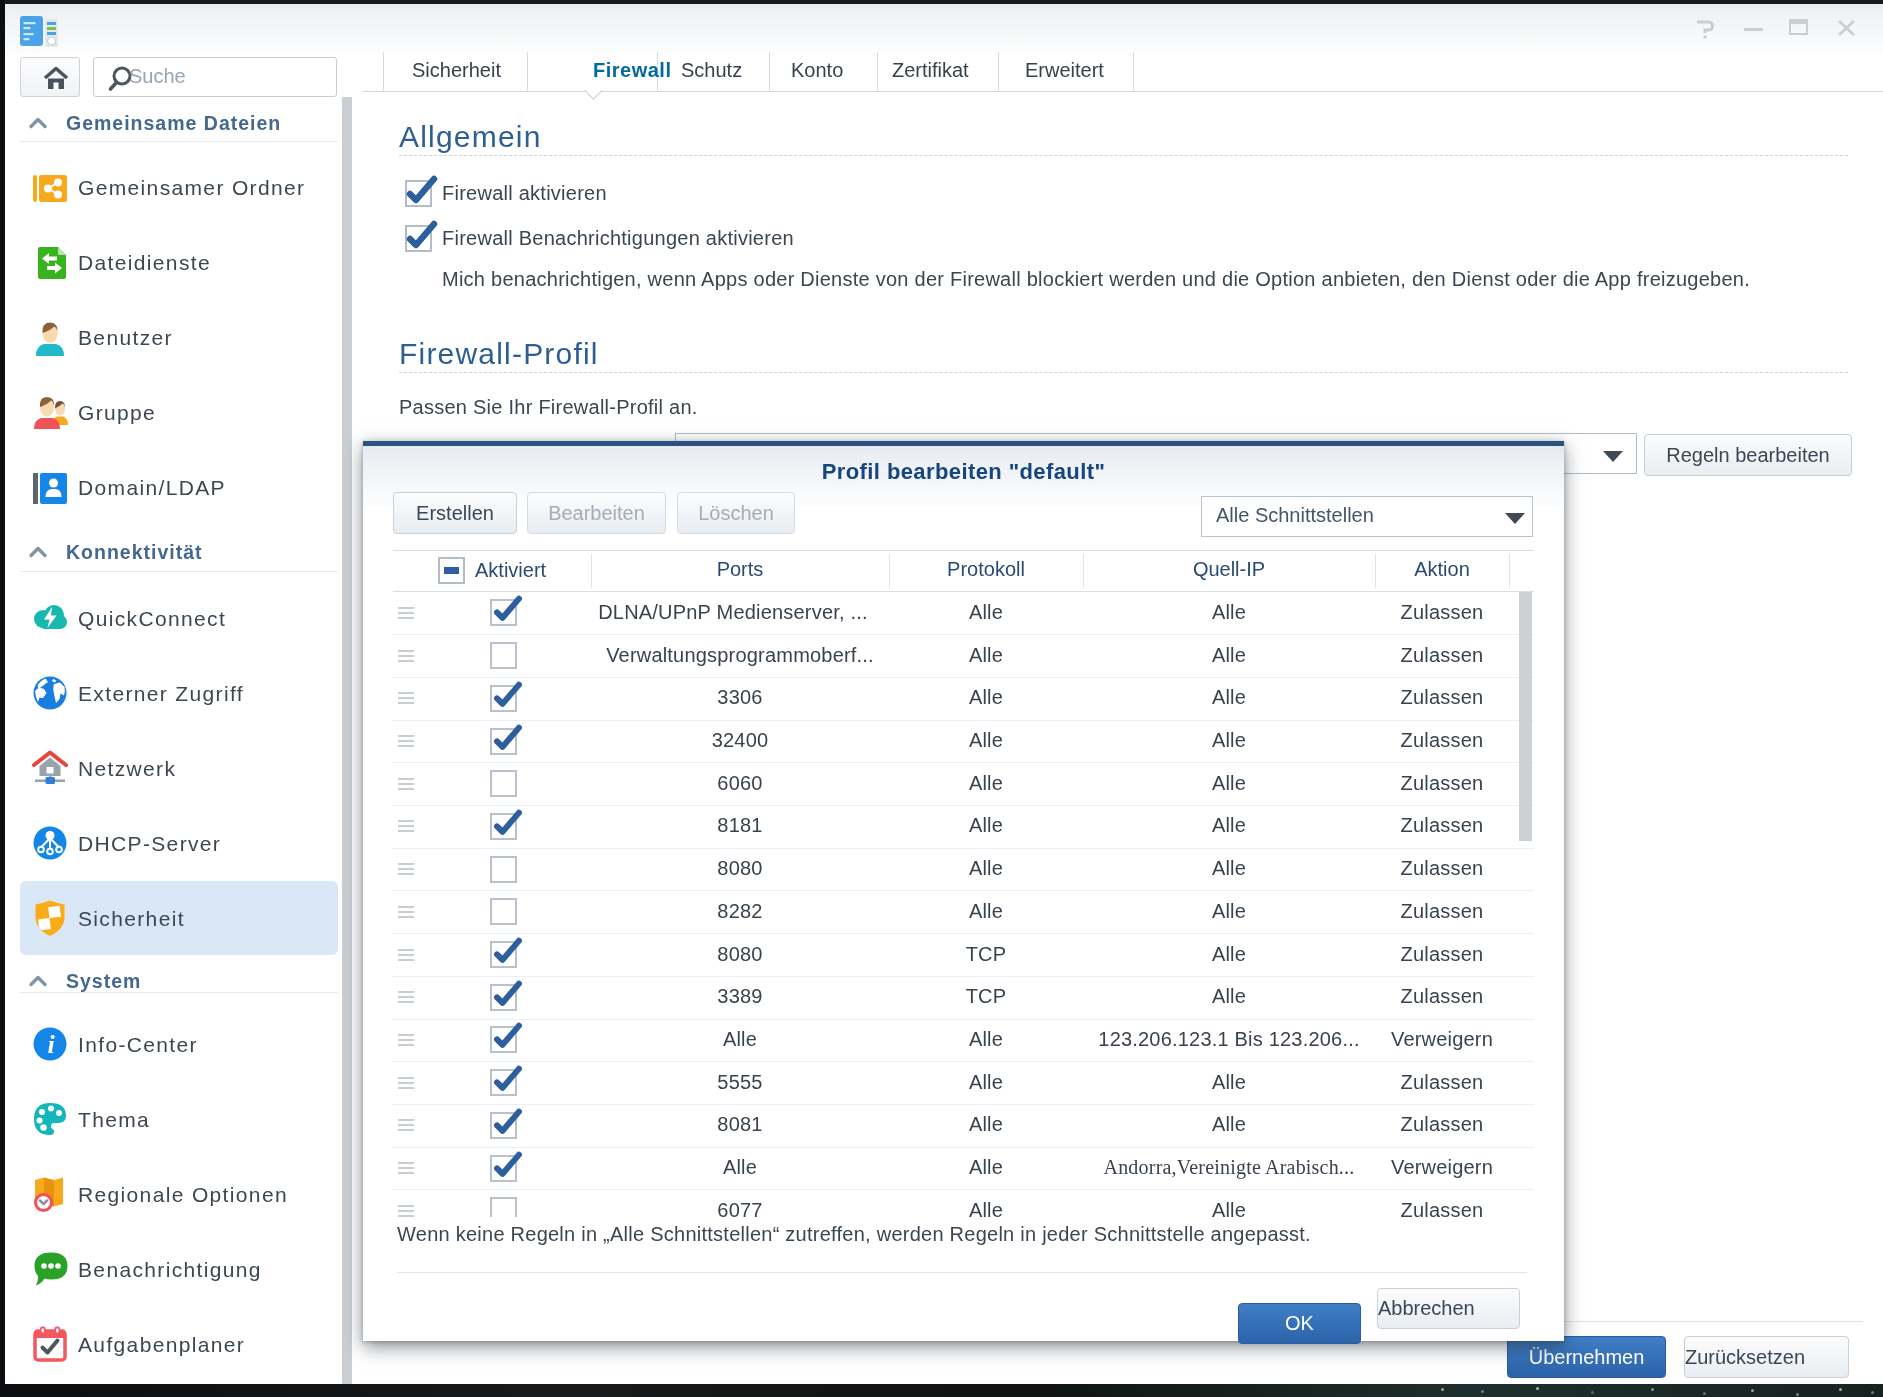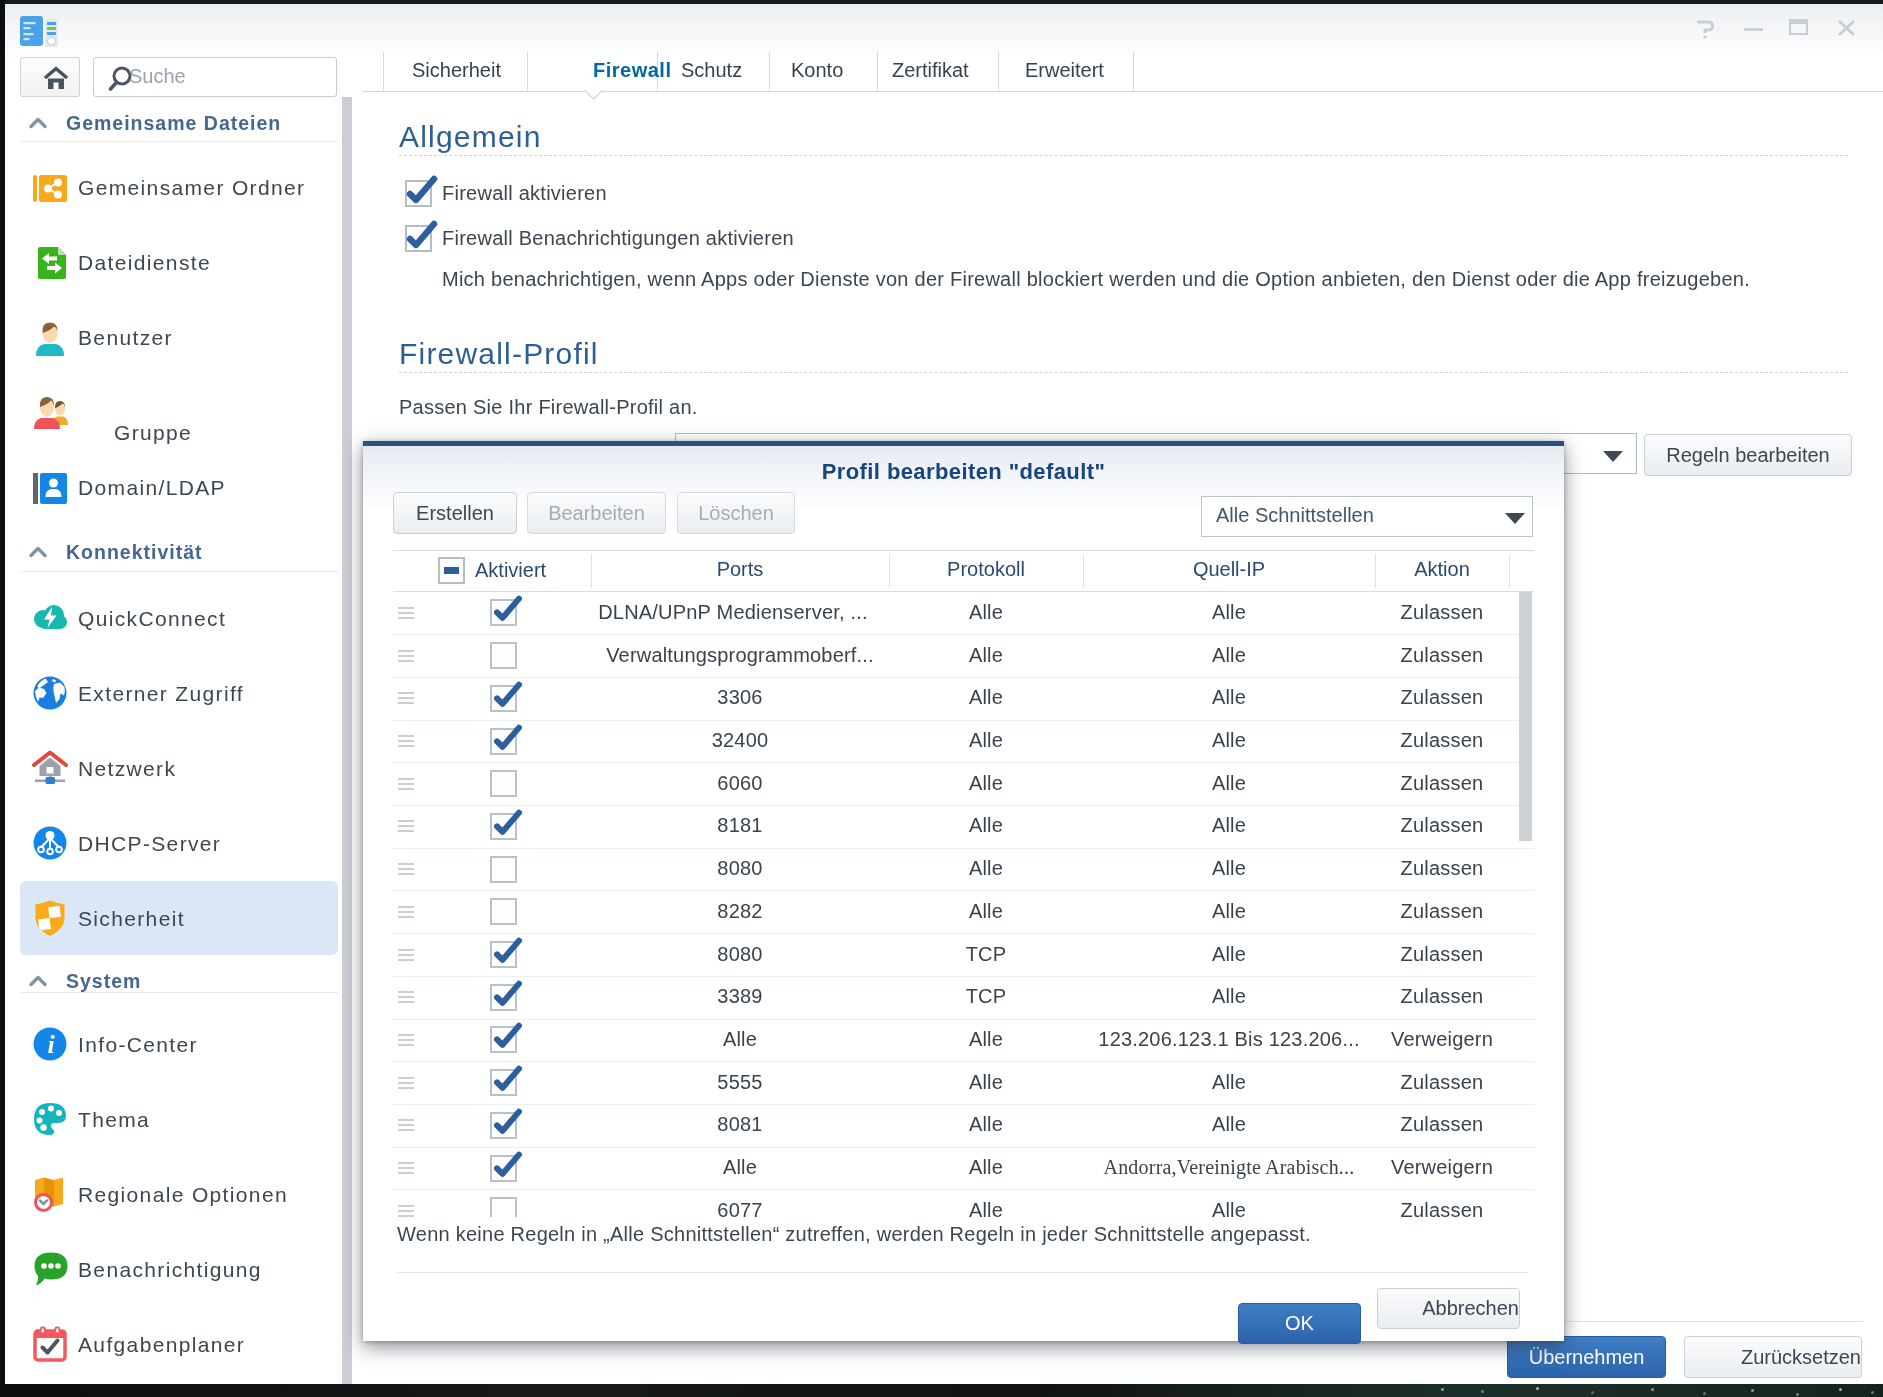--- a/index.html
+++ b/index.html
@@ -33,21 +33,21 @@
 .notch { position:absolute; left:225px; top:29px; width:13px; height:13px; background:#fff; border-right:1px solid #c8cdd1; border-bottom:1px solid #c8cdd1; transform:rotate(45deg); }
 .h2 { position:absolute; left:37px; font-size:30px; color:#2d5f93; letter-spacing:1.2px; }
 .dash { position:absolute; left:37px; width:1449px; border-top:1px dashed #c9d4dd; }
 .cb { position:absolute; width:27px; height:27px; background:#fff; border:2px solid #b3bdc7; }
 .txt { position:absolute; color:#3c4650; letter-spacing:0.25px; }
 .combobox { position:absolute; left:313px; top:378px; width:962px; height:41px; background:#fff; border:1px solid #aebdca; }
 .regeln-btn { position:absolute; left:1282px; top:379px; width:208px; height:42px; border:1px solid #c6cdd4; border-radius:4px;
   background:linear-gradient(180deg,#fbfcfd,#e9edf1); text-align:center; line-height:40px; color:#3a4754; }
 .foot-line { position:absolute; left:0px; top:1266px; width:1501px; height:1px; background:#e2e2e2; }
 .btn-blue { position:absolute; border:1px solid #2a5d9d; border-radius:4px; background:linear-gradient(180deg,#3f7ec6,#2c63aa); color:#fff; text-align:center; }
-.btn-light { position:absolute; border:1px solid #c9d0d7; border-radius:4px; background:linear-gradient(180deg,#fbfcfd,#e9edf1); color:#3a4754; text-align:right; }
+.btn-light { position:absolute; border:1px solid #c9d0d7; border-radius:4px; background:linear-gradient(180deg,#fbfcfd,#e9edf1); color:#3a4754; text-align:left; }
 
 
 .dialog { position:absolute; left:363px; top:441px; width:1201px; height:900px; background:#fff; z-index:20;
   box-shadow:0 6px 18px rgba(40,50,60,0.55), 0 1px 4px rgba(40,50,60,0.3); }
 .dlg-top { position:absolute; left:0; top:0; width:100%; height:5px; background:#29527f; }
 .dlg-head { position:absolute; left:0; top:5px; width:100%; height:60px; background:linear-gradient(180deg,#e7ebf1,#fbfcfd 90%); }
 .dlg-title { position:absolute; top:13px; width:100%; text-align:center; font-weight:bold; font-size:22px; color:#17457e; letter-spacing:0.4px; }
 .dlg-btn { position:absolute; top:51px; height:42px; border:1px solid #c9d0d7; border-radius:4px;
   background:linear-gradient(180deg,#fbfcfd,#e9edf1); text-align:center; line-height:40px; color:#3a4754; }
 .dlg-btn.dis { color:#a4adb6; border-color:#d6dbe0; }
@@ -141,21 +141,21 @@
       <path d="M28 4 L36 12 L29.5 12 Q28 12 28 10.5 Z" fill="#b8e3ae"></path>
       <path d="M19 10 L12 15.5 L19 21 L19 17.5 L27 17.5 L27 13.5 L19 13.5 Z" fill="#fff"></path>
       <path d="M25 19.5 L32 25 L25 30.5 L25 27 L17 27 L17 23 L25 23 Z" fill="#fff"></path>
     </svg>
 <div class="sb-item" style="top:271px;">Benutzer</div>
 <svg style="position:absolute;left:30px;top:262.5px;" width="40" height="40" viewBox="0 0 40 40">
       <path d="M6 38 Q6 28 14 26 L26 26 Q34 28 34 38 Z" fill="#1fb9c8"></path>
       <ellipse cx="20" cy="15.5" rx="7.5" ry="9.5" fill="#f8d9b0"></ellipse>
       <path d="M12.5 15 Q11.5 4.5 20 4.5 Q28.5 4.5 27.5 15 Q27 9.5 24 8.5 Q21 12 12.5 15 Z" fill="#8a6138"></path>
     </svg>
-<div class="sb-item" style="top:366px;margin-left:36px;">Gruppe</div>
+<div class="sb-item" style="top:346px;">Gruppe</div>
 <svg style="position:absolute;left:30px;top:337.5px;" width="40" height="40" viewBox="0 0 40 40">
       <g opacity="0.97">
         <path d="M22 32 Q22 25 27 23.5 L33 23.5 Q38 25 38 32 Z" fill="#f7a81b"></path>
         <ellipse cx="30" cy="16" rx="5" ry="6.5" fill="#f8d9b0"></ellipse>
         <path d="M25 15.5 Q24.5 8 30 8 Q35.5 8 35 15.5 Q34.5 11 32.5 10.5 Q30 13 25 15.5 Z" fill="#6e4c2a"></path>
       </g>
       <path d="M4 36 Q4 27 11 25 L23 25 Q30 27 30 36 Z" fill="#f0525a"></path>
       <ellipse cx="17" cy="14.5" rx="7" ry="9" fill="#f8d9b0"></ellipse>
       <path d="M10 14 Q9 4 17 4 Q25 4 24 14 Q23.5 8.5 21 7.5 Q18 11 10 14 Z" fill="#8a6138"></path>
     </svg>
@@ -292,21 +292,21 @@
 <div class="dash" style="top:317px;"></div>
 <div class="txt" style="left:37px; top:341px;">Passen Sie Ihr Firewall-Profil an.</div>
 <div class="combobox">
       <svg style="position:absolute;left:925px;top:14px;" width="24" height="16" viewBox="0 0 24 16">
         <path d="M2 3 L12 14 L22 3 Z" fill="#3f4a55"></path>
       </svg>
     </div>
 <div class="regeln-btn">Regeln bearbeiten</div>
 <div class="foot-line"></div>
 <div class="btn-blue" style="left:1145px; top:1281px; width:159px; height:42px; line-height:40px;">Übernehmen</div>
-<div class="btn-light" style="left:1322px; top:1281px; width:178px; height:42px; line-height:40px;">Zurücksetzen</div>
+<div class="btn-light" style="left:1322px; top:1281px; width:165px; height:42px; line-height:40px;">Zurücksetzen</div>
 </div>
 <div class="dialog">
 <div class="dlg-top"></div>
 <div class="dlg-head">
       <div class="dlg-title">Profil bearbeiten "default"</div>
     </div>
 <div class="dlg-btn" style="left:30px; width:124px;">Erstellen</div>
 <div class="dlg-btn dis" style="left:164px; width:139px;">Bearbeiten</div>
 <div class="dlg-btn dis" style="left:314px; width:118px;">Löschen</div>
 <div class="dlg-dd">

